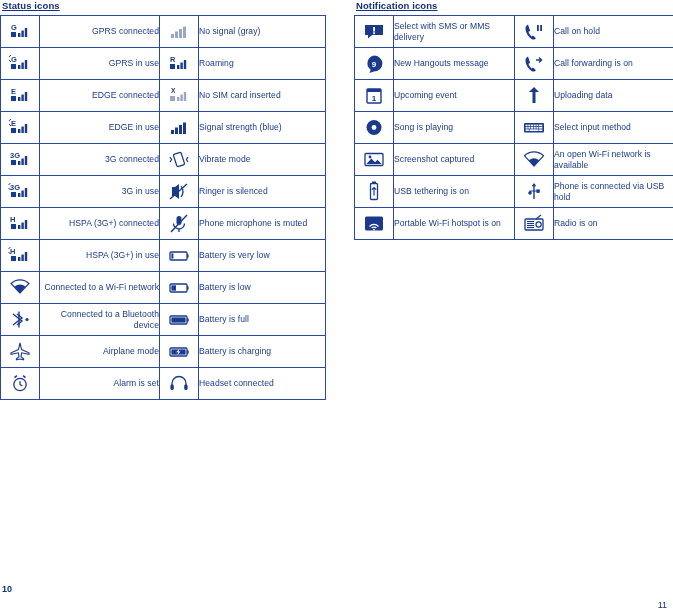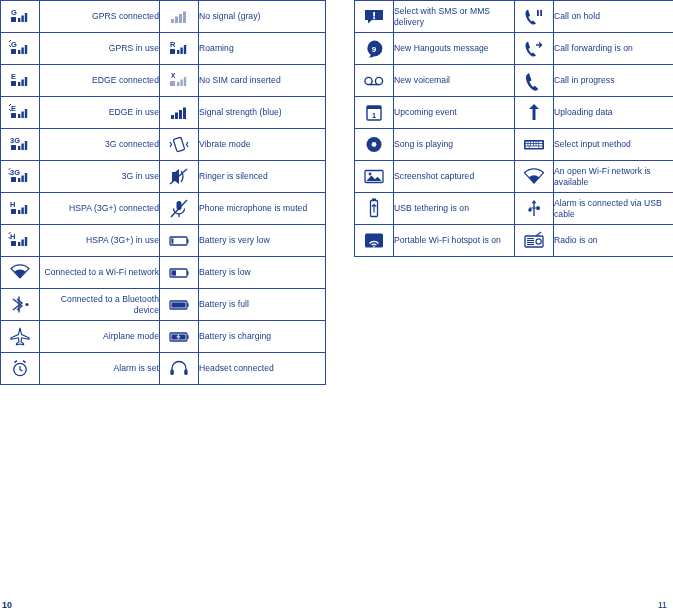--- a/index.html
+++ b/index.html
@@ -79,40 +79,41 @@
     position: relative;
     width: 24px;
     height: 21px;
     vertical-align: middle;
   }
   svg { display: block; margin: 0 auto; }
 
   .footer-left {
     position: absolute;
     left: 2px;
-    bottom: 4px;
+    bottom: 20px;
     font-size: 9px;
     color: #14307d;
     font-weight: bold;
   }
   .footer-right {
     position: absolute;
     right: 6px;
     bottom: 4px;
     font-size: 9px;
     color: #14307d;
     font-weight: normal;
   }
 </style>
 </head>
 <body>
 
 <div class="page">
 
   <div class="col-left">
+    <div class="section-title">Status icons</div>
     <table class="icons tbl-left">
       <tbody>
         <tr>
           <td class="ic">
             <span class="glyph">
               <svg width="24" height="21" viewBox="0 0 24 21">
                 <text x="3" y="9" font-family="Liberation Sans, sans-serif" font-size="7.5" font-weight="bold" fill="#1b3a8c">G</text>
                 <rect x="10" y="12" width="2.4" height="4" fill="#1b3a8c"></rect>
                 <rect x="13.4" y="9.5" width="2.4" height="6.5" fill="#1b3a8c"></rect>
                 <rect x="16.8" y="7" width="2.4" height="9" fill="#1b3a8c"></rect>
@@ -406,20 +407,21 @@
               </svg>
             </span>
           </td>
           <td class="lb l2">Headset connected</td>
         </tr>
       </tbody>
     </table>
   </div>
 
   <div class="col-right">
+    <div class="section-title">Notification icons</div>
     <table class="icons tbl-right">
       <tbody>
 
         <tr>
           <td class="ic">
             <span class="glyph">
               <svg width="24" height="21" viewBox="0 0 24 21">
                 <path d="M3 4 h18 v10 h-11 l-4 3.5 V14 H3 z" fill="#1b3a8c"></path>
                 <rect x="11.2" y="6" width="1.8" height="4.5" fill="#ffffff"></rect>
                 <rect x="11.2" y="11.3" width="1.8" height="1.8" fill="#ffffff"></rect>
@@ -453,40 +455,20 @@
             <span class="glyph">
               <svg width="24" height="21" viewBox="0 0 24 21">
                 <path d="M6 3.5 q-3 1.5 -2.5 5 0.8 5.5 6 9.5 2.8 1.5 4.5 -0.8 l-3 -2.8 -1.6 1 q-2.3 -2 -3 -4.6 l1.8 -0.8 z" fill="#1b3a8c"></path>
                 <path d="M14 7 h5 M17 4.5 l2.6 2.5 -2.6 2.5" stroke="#1b3a8c" stroke-width="1.3" fill="none"></path>
               </svg>
             </span>
           </td>
           <td class="lb r2">Call forwarding is on</td>
         </tr>
 
-        <tr>
-          <td class="ic">
-            <span class="glyph">
-              <svg width="24" height="21" viewBox="0 0 24 21">
-                <circle cx="6.5" cy="11" r="3.6" fill="none" stroke="#1b3a8c" stroke-width="1.4"></circle>
-                <circle cx="17" cy="11" r="3.6" fill="none" stroke="#1b3a8c" stroke-width="1.4"></circle>
-                <line x1="6.5" y1="14.6" x2="17" y2="14.6" stroke="#1b3a8c" stroke-width="1.4"></line>
-              </svg>
-            </span>
-          </td>
-          <td class="lb r1">New voicemail</td>
-          <td class="ic">
-            <span class="glyph">
-              <svg width="24" height="21" viewBox="0 0 24 21">
-                <path d="M7 3 q-3.6 1.8 -3 6 1 6.4 7 11 3.3 1.8 5.3 -0.9 l-3.5 -3.3 -1.9 1.2 q-2.7 -2.4 -3.5 -5.4 l2.1 -1 z" fill="#1b3a8c"></path>
-              </svg>
-            </span>
-          </td>
-          <td class="lb r2">Call in progress</td>
-        </tr>
 
         <tr>
           <td class="ic">
             <span class="glyph">
               <svg width="24" height="21" viewBox="0 0 24 21">
                 <rect x="5" y="4" width="14" height="14" rx="1" fill="none" stroke="#1b3a8c" stroke-width="1.4"></rect>
                 <rect x="5" y="4" width="14" height="3" fill="#1b3a8c"></rect>
                 <text x="12" y="16" text-anchor="middle" font-family="Liberation Sans, sans-serif" font-size="8" font-weight="bold" fill="#1b3a8c">1</text>
               </svg>
             </span>
@@ -578,21 +560,21 @@
             <span class="glyph">
               <svg width="24" height="21" viewBox="0 0 24 21">
                 <line x1="12" y1="3" x2="12" y2="18" stroke="#1b3a8c" stroke-width="1.4"></line>
                 <path d="M12 2 l2.3 3.2 h-4.6 z" fill="#1b3a8c"></path>
                 <circle cx="8" cy="12" r="1.8" fill="#1b3a8c"></circle>
                 <rect x="14.4" y="8.4" width="3.4" height="3.4" fill="#1b3a8c"></rect>
                 <path d="M8 12 v-2 h8 v2" fill="none" stroke="#1b3a8c" stroke-width="1.2"></path>
               </svg>
             </span>
           </td>
-          <td class="lb r2">Alarm is connected via USB cable</td>
+          <td class="lb r2">Phone is connected via USB hold</td>
         </tr>
 
         <tr>
           <td class="ic">
             <span class="glyph">
               <svg width="24" height="21" viewBox="0 0 24 21">
                 <rect x="3" y="3.5" width="18" height="14" rx="1.5" fill="#1b3a8c"></rect>
                 <path d="M7.5 13.5 a6 6 0 0 1 9 0" fill="none" stroke="#ffffff" stroke-width="1.2"></path>
                 <path d="M9.6 15.2 a3.3 3.3 0 0 1 4.8 0" fill="none" stroke="#ffffff" stroke-width="1.2"></path>
                 <circle cx="12" cy="16.6" r="0.9" fill="#ffffff"></circle>

